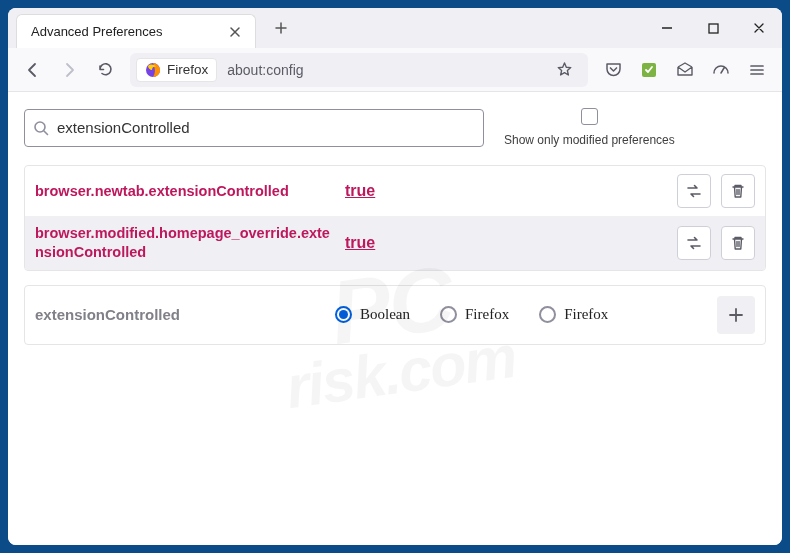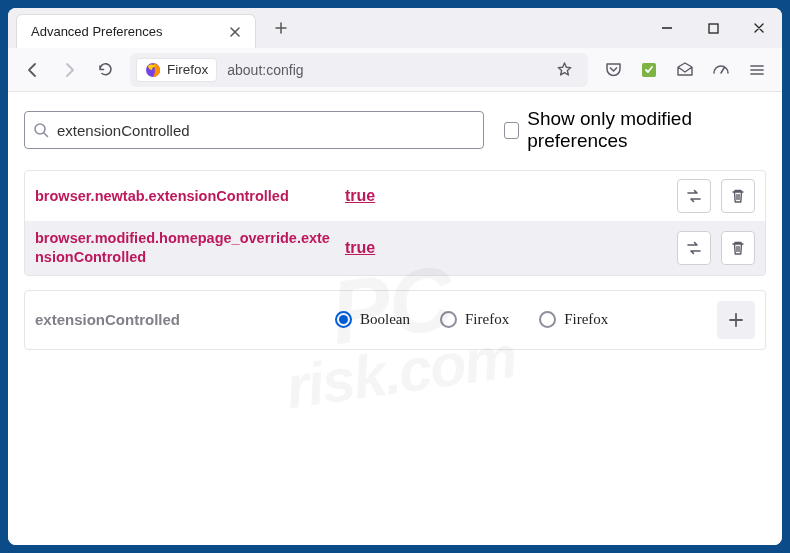--- a/index.html
+++ b/index.html
@@ -81,21 +81,21 @@
     flex:0 0 460px;
     display:flex;
     align-items:center;
     border:1px solid #8f8f9d;
     border-radius:4px;
     height:38px;
     padding: 0 8px;
     gap:8px;
   }
   .searchbox input { flex:1; border:none; outline:none; font-size:15px; color:#333; background:transparent;}
-  .checkrow { display:flex; align-items:center; gap:8px; color:#000000; font-size:19px;}
+  .checkrow { display:flex; align-items:center; gap:8px; color:#404040; font-size:12px;flex-direction:column;}
   .chk { width:17px; height:17px; border:1.5px solid #8f8f9d; border-radius:3px; }
   .prefs { border:1px solid #e5e5e8; border-radius:4px; overflow:hidden;}
   .prefrow { display:flex; align-items:center; min-height:44px; padding: 8px 10px; gap: 10px;}
   .prefrow.alt { background:#f0f0f4; }
   .prefrow.bold .prefname, .prefrow.bold .prefval { font-weight:700; color:#be185d;}
   .prefname { width: 300px; font-size:14.5px; color:#15141a; word-break:break-word; line-height:1.3;}
   .prefval { flex:1; font-size:16px; color:#15141a;text-decoration:underline; }
   .rowbtn { width:34px; height:34px; display:flex; align-items:center; justify-content:center; border:1px solid #cfcfd8; border-radius:4px; background:#fff; color:#5b5b66;}
   .addrow { margin-top:14px; border:1px solid #e5e5e8; border-radius:4px; display:flex; align-items:center; padding:10px; gap:10px; min-height:50px;}
   .addname { width:290px; font-size:15px; font-weight:700; color:#808088;}

